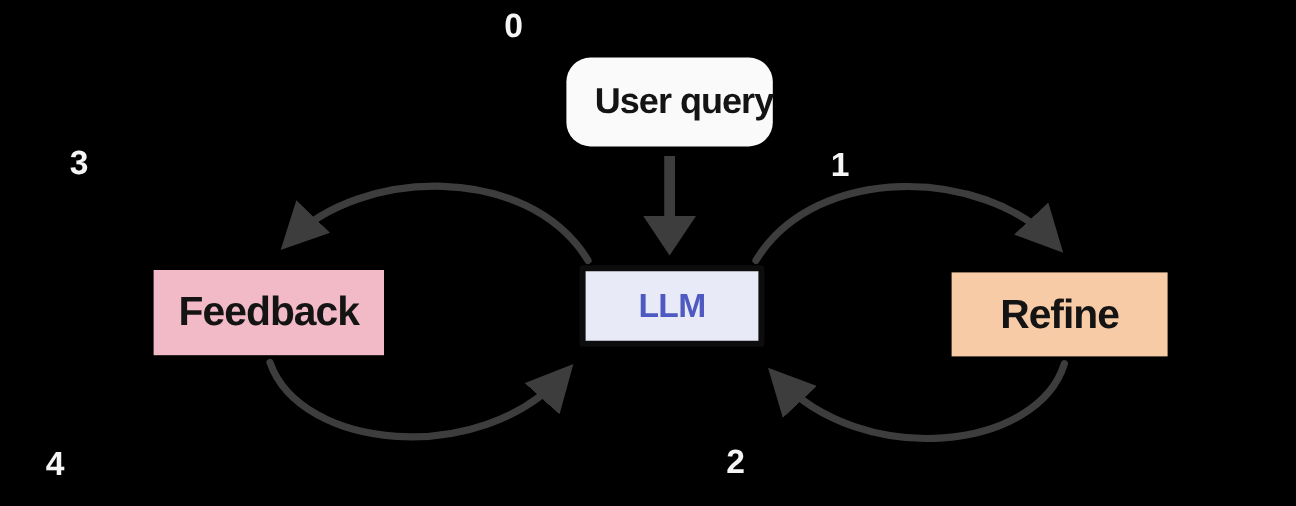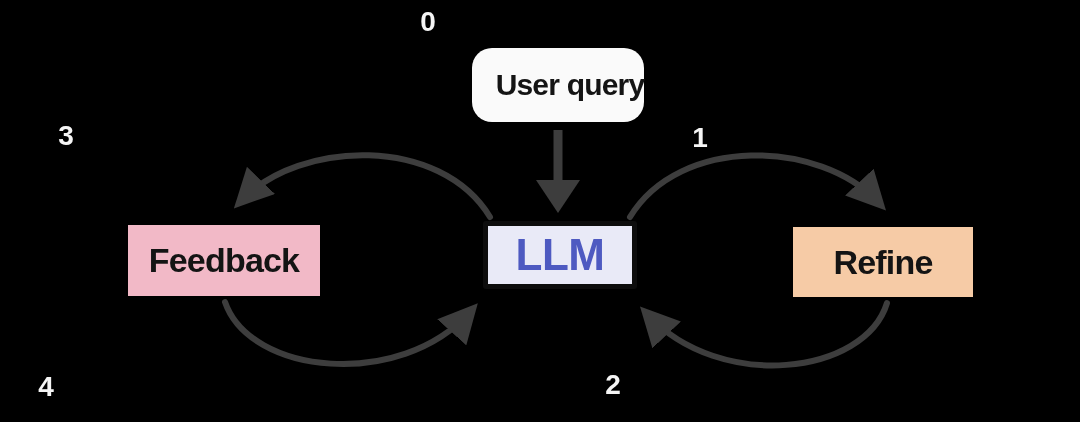--- a/index.html
+++ b/index.html
@@ -39,21 +39,21 @@
     font-size: 30px;
     letter-spacing: -0.8px;
   }
   .node-llm {
     left: 483px;
     top: 221px;
     width: 154px;
     height: 68px;
     border: 5px solid #0d0d0d;
     border-radius: 3px;
-    font-size: 44px;
+    font-size: 28px;
     letter-spacing: -0.5px;
   }
   .node-feedback {
     left: 128px;
     top: 225px;
     width: 192px;
     height: 71px;
     font-size: 34px;
     letter-spacing: -0.8px;
   }

